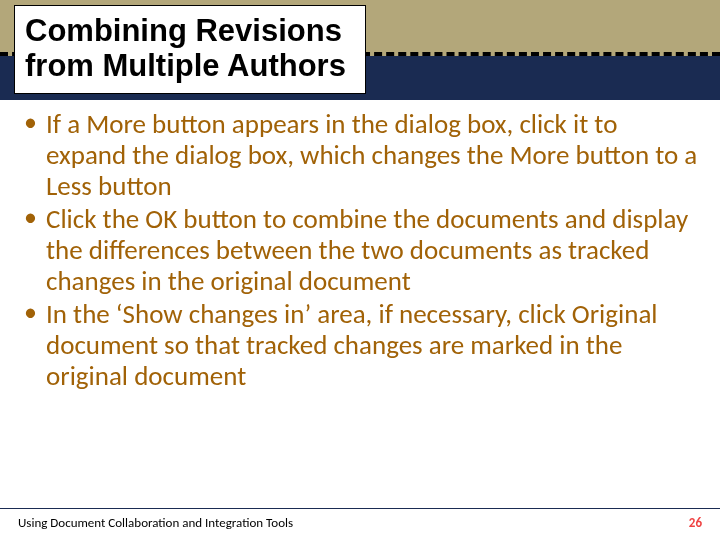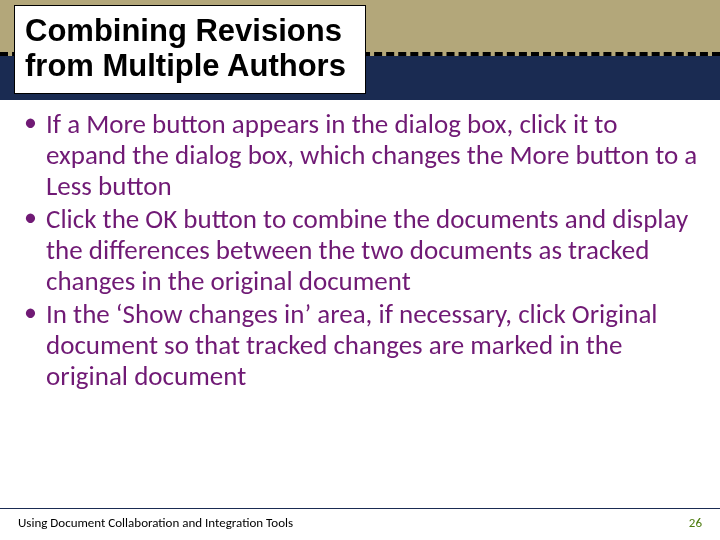--- a/index.html
+++ b/index.html
@@ -48,21 +48,21 @@
     top: 108px;
     left: 18px;
     right: 18px;
   }
   .content ul {
     list-style: none;
   }
   .content li {
     font-size: 27px;
     line-height: 1.15;
-    color: #701a75;
+    color: #a16207;
     padding-left: 28px;
     position: relative;
     margin-bottom: 2px;
     font-family: Calibri, Arial, sans-serif;
   }
   .content li::before {
     content: "•";
     position: absolute;
     left: 6px;
     top: 0;
@@ -77,21 +77,21 @@
     border-top: 1.5px solid #1a2b52;
   }
   .footer-inner {
     display: flex;
     justify-content: space-between;
     padding-top: 6px;
     font-size: 13px;
     font-family: Calibri, Arial, sans-serif;
     color: #000;
   }
-  .page-num { color: #4d7c0f; }
+  .page-num { color: #ef4444; font-weight: bold; }
 </style>
 </head>
 <body>
 
 <div class="slide">
   <div class="top-band"></div>
   <div class="blue-band"></div>
 
   <div class="title-box">
     <h1>Combining Revisions from Multiple Authors</h1>

